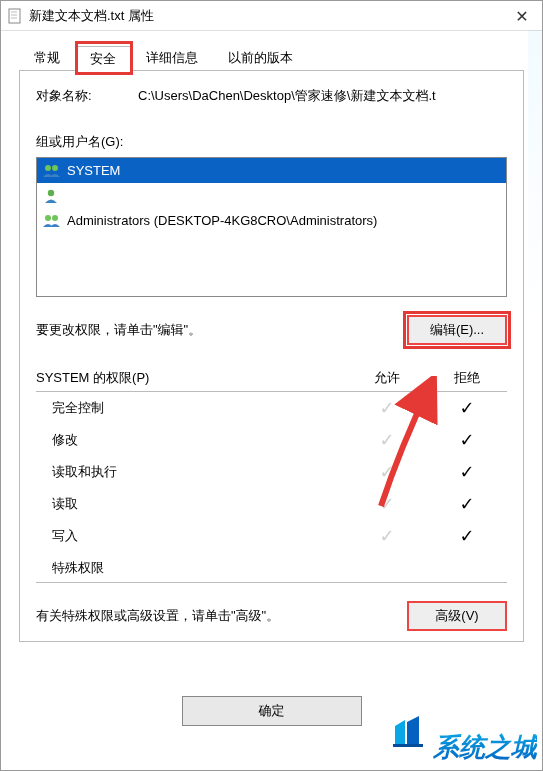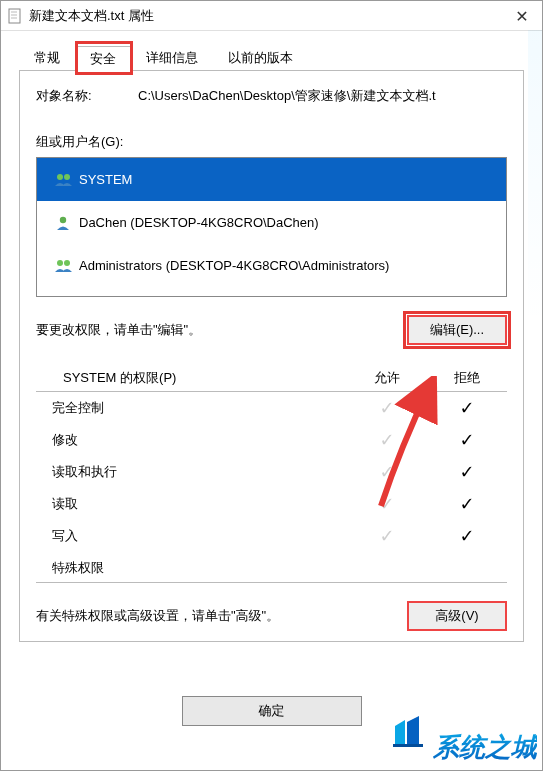--- a/index.html
+++ b/index.html
@@ -105,22 +105,22 @@
     .section-label { margin-bottom: 6px; }
     .listbox {
       border: 1px solid #888;
       height: 140px;
       background: #fff;
       overflow: hidden;
     }
     .list-item {
       display: flex;
       align-items: center;
-      height: 43px;
-      padding: 0 16px;
+      height: 25px;
+      padding: 0 4px;
       font-size: 13px;
     }
     .list-item.selected { background: #0a63c4; color: #fff; }
     .list-item .uicon {
       width: 22px;
       height: 18px;
       margin-right: 4px;
       display: inline-flex;
       align-items: center;
     }
@@ -143,21 +143,20 @@
       padding: 4px 16px;
       font-size: 13px;
       cursor: pointer;
       min-width: 100px;
       text-align: center;
     }
     .perm-section { margin-top: 24px; }
     .perm-header {
       display: flex;
       margin-bottom: 4px;
-      margin-left: 27px;
     }
     .perm-header .pname { flex: 1; }
     .perm-header .col { width: 80px; text-align: center; }
     .perm-table {
       border-top: 1px solid #bbb;
       border-bottom: 1px solid #bbb;
       height: 192px;
     }
     .perm-row {
       display: flex;
@@ -257,21 +256,20 @@
           </span>
           <span>SYSTEM</span>
         </div>
         <div class="list-item">
           <span class="uicon">
             <svg width="22" height="16">
                 <circle cx="10" cy="5" r="3.2" fill="#5fae4f"></circle>
                 <path d="M4 15 Q10 8 16 15 Z" fill="#3b82c4"></path>
               </svg>
           </span>
-          <span>DaChen (DESKTOP-4KG8CRO\DaChen)</span>
         </div>
         <div class="list-item">
           <span class="uicon">
             <svg width="22" height="16">
                 <circle cx="7" cy="5" r="3" fill="#6fc45a"></circle>
                 <path d="M2 14 Q7 8 12 14 Z" fill="#3b82c4"></path>
                 <circle cx="14" cy="5" r="3" fill="#6fc45a"></circle>
                 <path d="M9 14 Q14 8 19 14 Z" fill="#3b82c4"></path>
               </svg>
           </span>

